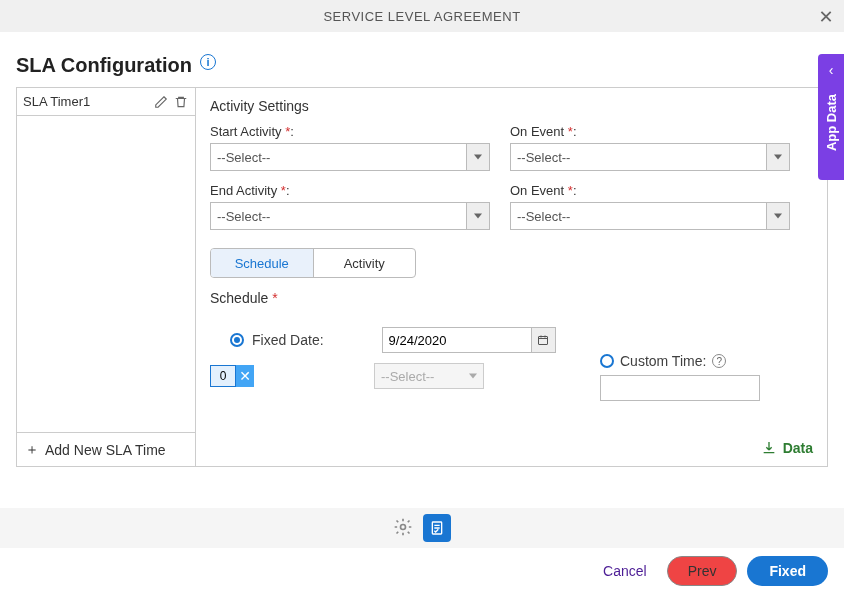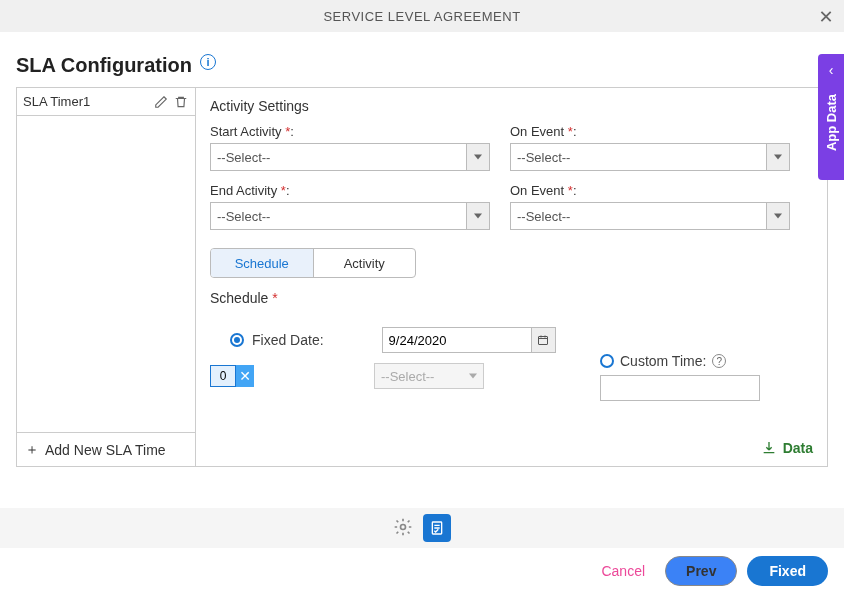--- a/index.html
+++ b/index.html
@@ -353,34 +353,33 @@
 }
 .footer-buttons {
   height: 46px;
   display: flex;
   align-items: center;
   justify-content: flex-end;
   gap: 10px;
   padding: 0 16px;
 }
 .btn-text {
-  color: #ec4899;
+  color: #4c1d95;
   cursor: pointer;
   font-size: 14px;
   padding: 6px 10px;
 }
 .btn-outline {
   border: 1px solid #888;
   border-radius: 18px;
   padding: 6px 20px;
   cursor: pointer;
   font-size: 14px;
   color: #333;
-  background: #3b82f6;
-  font-weight: bold;
+  background: #ef4444;
 }
 .btn-primary {
   background: #1976d2;
   color: #fff;
   border: none;
   border-radius: 18px;
   padding: 7px 22px;
   font-size: 14px;
   font-weight: 600;
   cursor: pointer;

